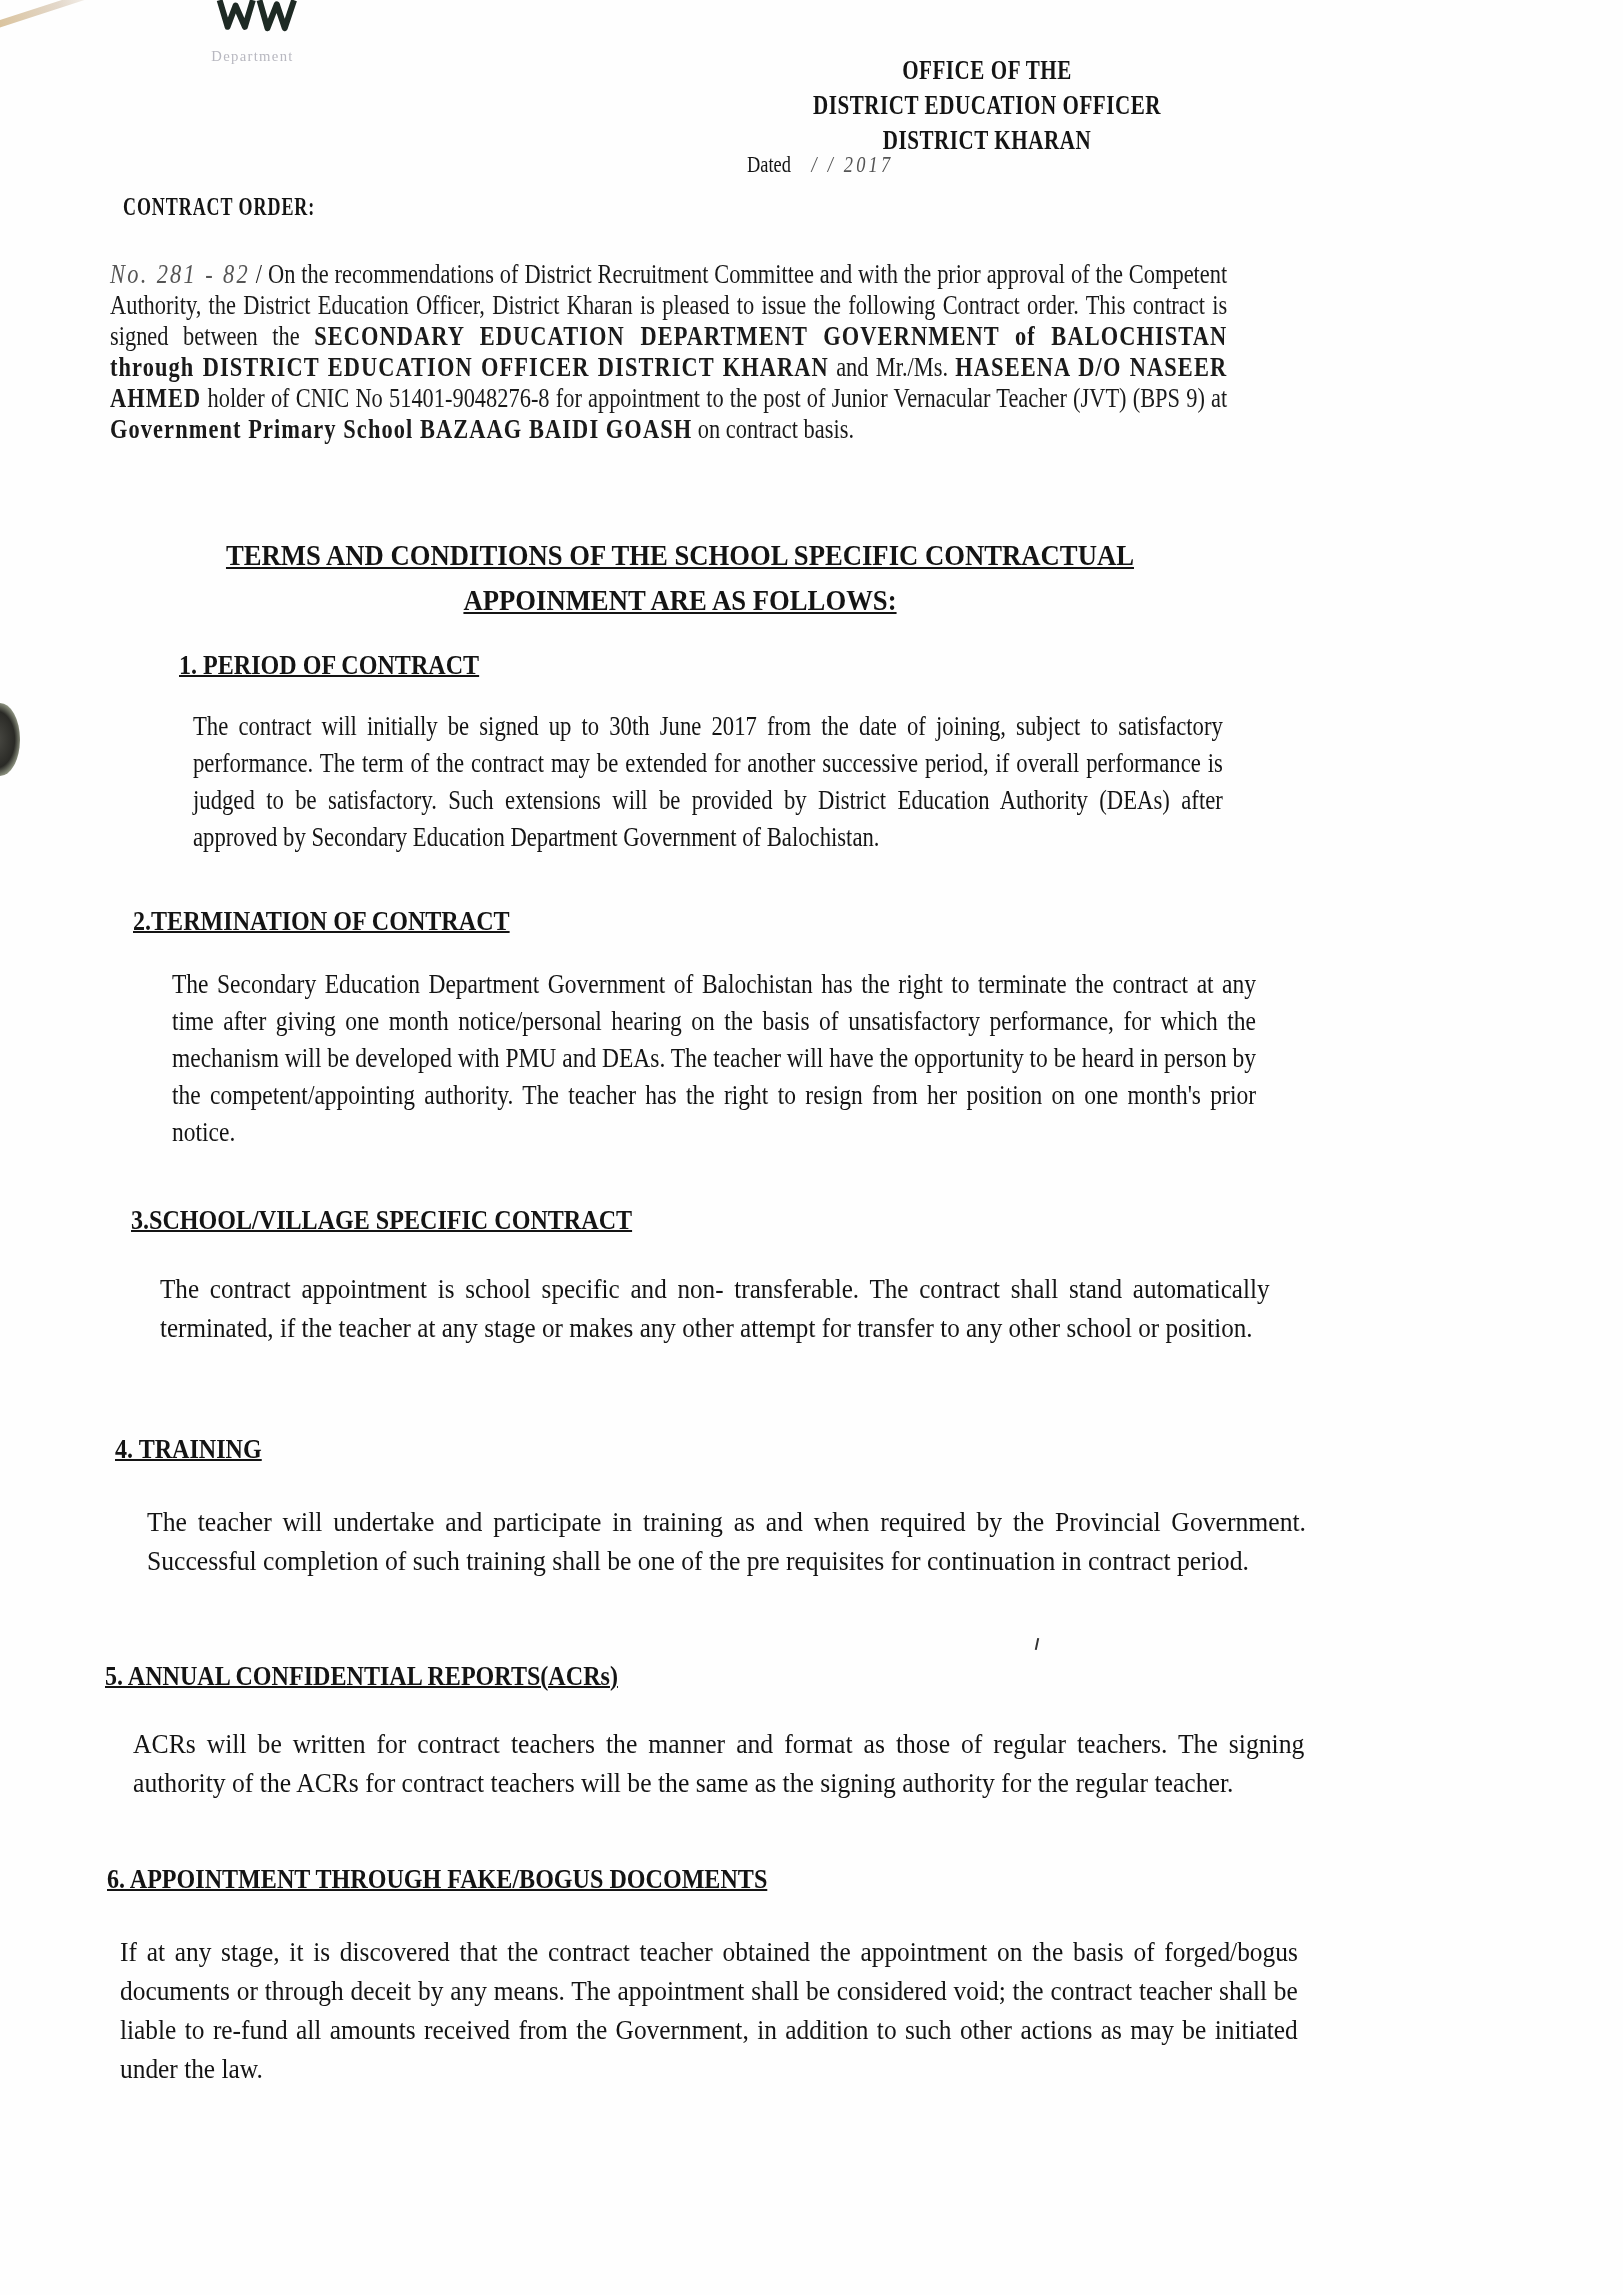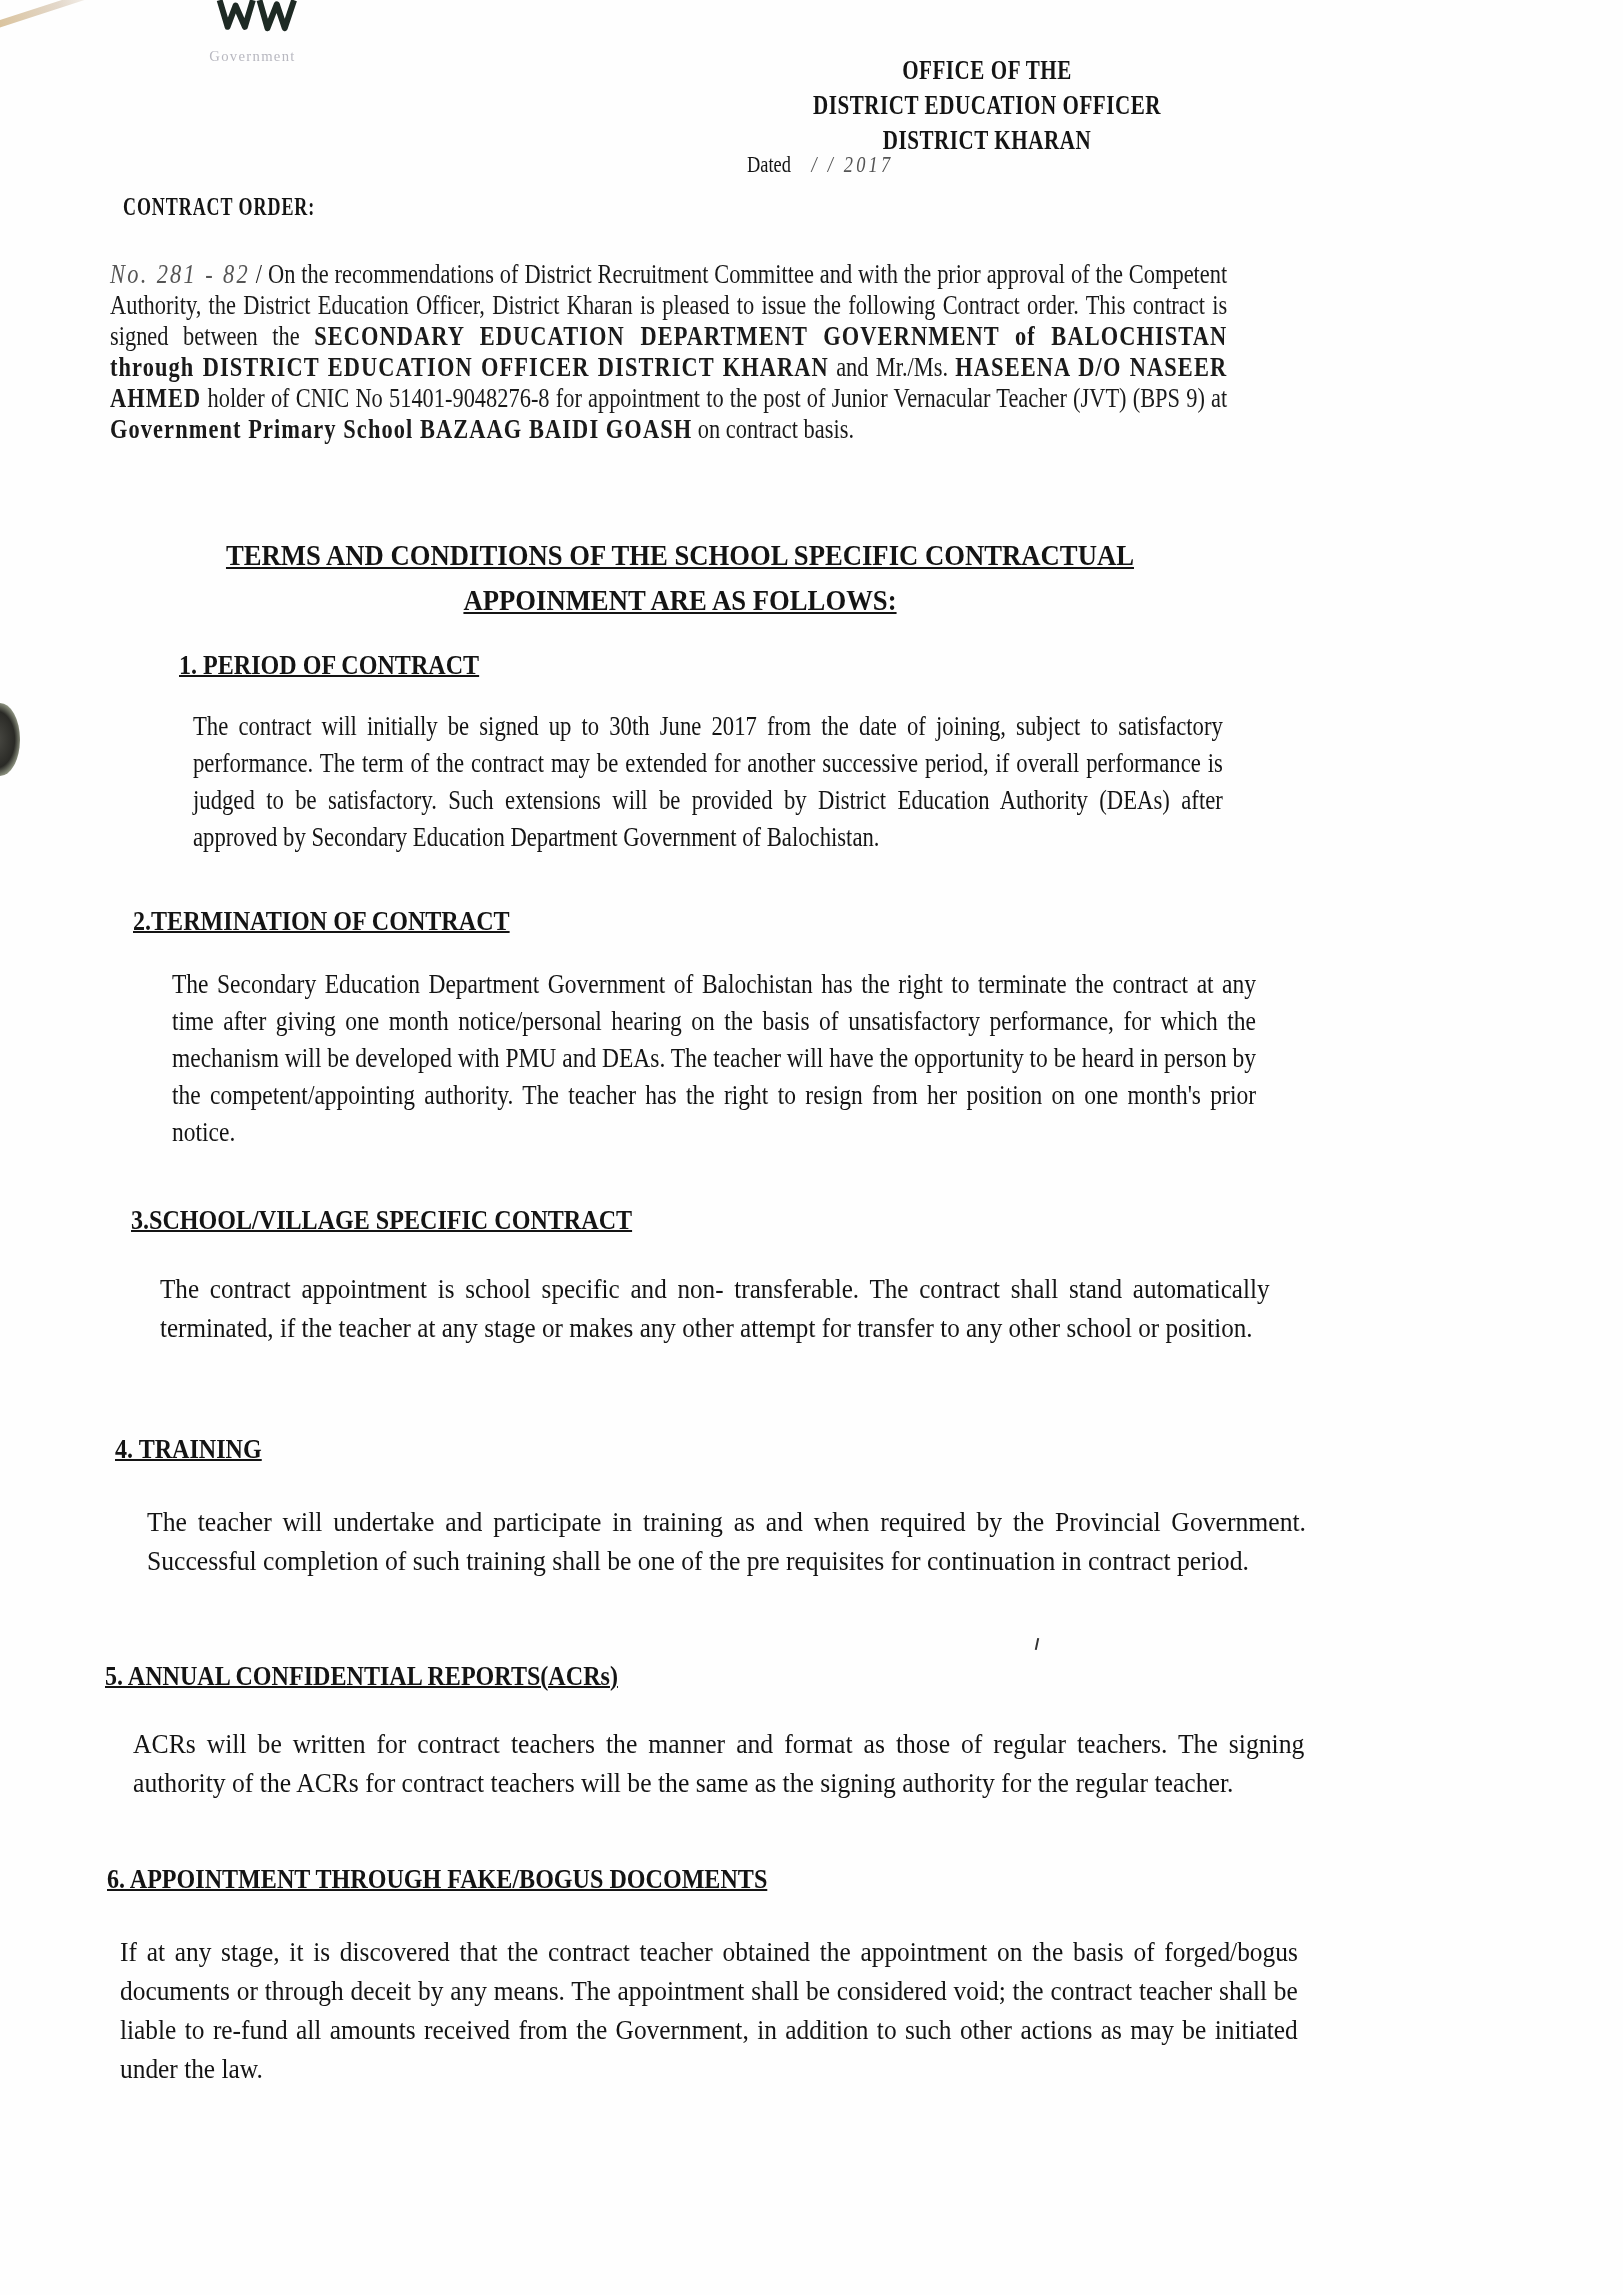--- a/index.html
+++ b/index.html
@@ -142,21 +142,21 @@
 <div class="page">
 
   <div class="corner-mark"></div>
   <div class="hole-punch"></div>
 
   <div class="logo">
     <svg class="crest" viewBox="0 0 140 55">
       <path d="M10 0 L22 40 L34 8 L48 40 L60 0" fill="none" stroke="#1e2a24" stroke-width="9" stroke-linejoin="round"></path>
       <path d="M70 0 L82 42 L96 6 L108 42 L122 0" fill="none" stroke="#1e2a24" stroke-width="9" stroke-linejoin="round"></path>
     </svg>
-    <div class="caption">Government</div>
+    <div class="caption">Department</div>
   </div>
 
   <div class="office-block">
     <div>OFFICE OF THE</div>
     <div>DISTRICT EDUCATION OFFICER</div>
     <div>DISTRICT KHARAN</div>
   </div>
 
   <div class="dated">
     <span>Dated</span>

